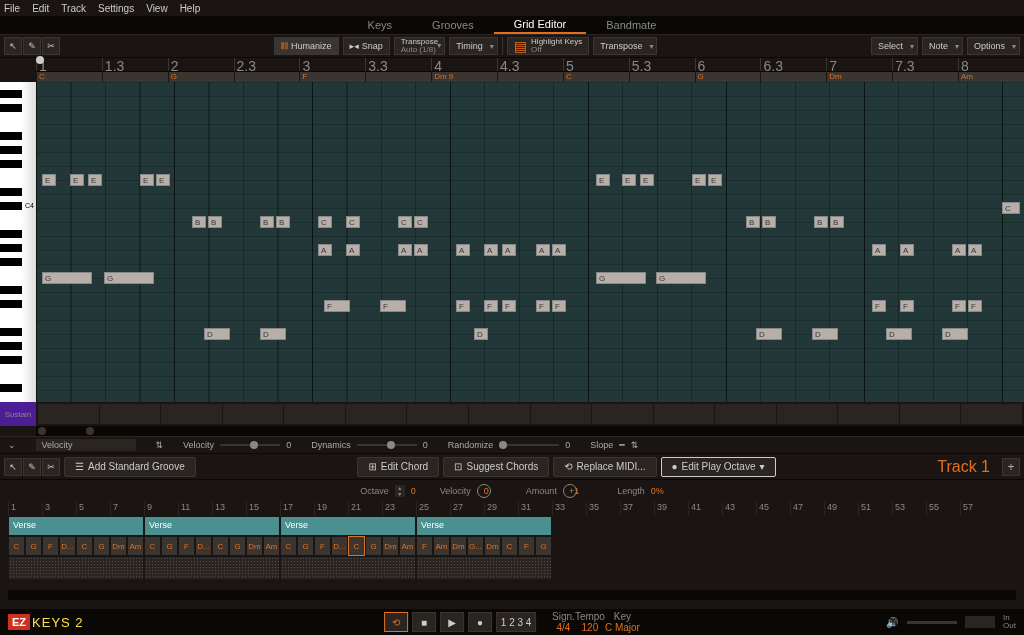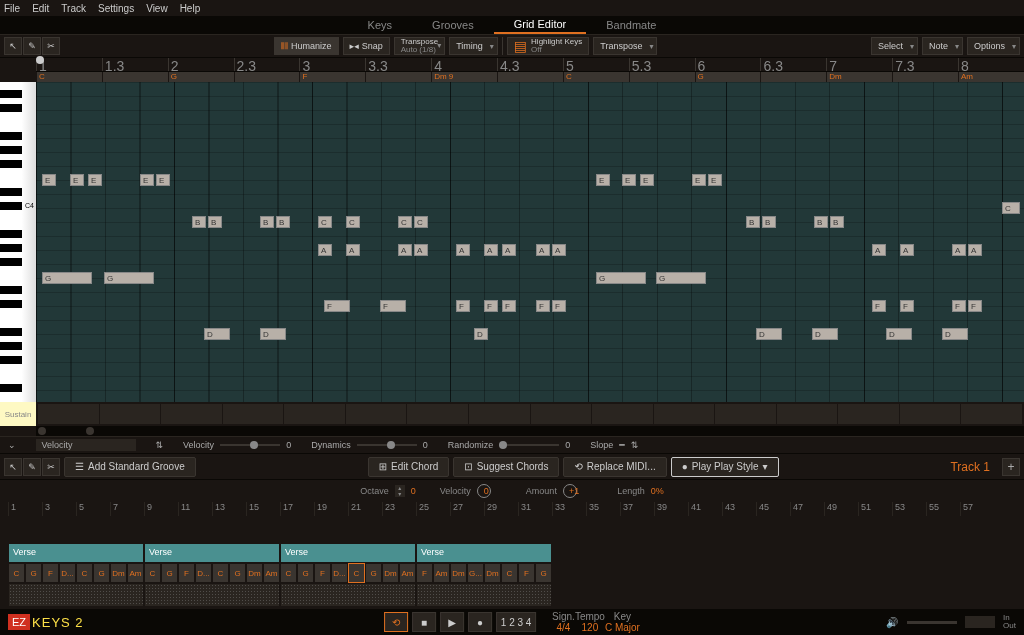--- a/index.html
+++ b/index.html
@@ -48,67 +48,67 @@
 .keyboard .c4 { position: absolute; right: 2px; font-size: 7px; color: #000; }
 .grid-area { flex: 1; background: #223838; position: relative; background-image:
   repeating-linear-gradient(to right, rgba(0,0,0,0.3) 0, rgba(0,0,0,0.3) 1px, transparent 1px, transparent 34.5px),
   repeating-linear-gradient(to bottom, rgba(0,0,0,0.2) 0, rgba(0,0,0,0.2) 1px, transparent 1px, transparent 14px),
   repeating-linear-gradient(to right, rgba(0,0,0,0.5) 0, rgba(0,0,0,0.5) 1px, transparent 1px, transparent 138px);
 }
 .note { position: absolute; height: 12px; background: #b8b0a8; color: #333; font-size: 8px; padding-left: 2px; line-height: 12px; border: 1px solid #888; }
 
 
 .sustain-lane { height: 24px; display: flex; }
-.sustain-label { width: 36px; background: #fef9c3; color: #888; font-size: 8px; display: flex; align-items: center; justify-content: center; }
+.sustain-label { width: 36px; background: #4c1d95; color: #888; font-size: 8px; display: flex; align-items: center; justify-content: center; }
 .sustain-grid { flex: 1; background: #1a1512; display: flex; gap: 1px; padding: 2px; }
 .sustain-block { background: #2a2520; flex: 1; }
 .scroll-bar { height: 10px; background: #0a0805; display: flex; margin-left: 36px; align-items: center; }
 .scroll-thumb { width: 8px; height: 8px; background: #3a3530; border-radius: 4px; margin-left: 2px; }
 
 
 .velocity-bar { height: 18px; background: #1a1512; display: flex; align-items: center; padding: 0 8px; gap: 20px; border-top: 1px solid #2a2520; border-bottom: 1px solid #0a0805; font-size: 9px; }
 .vel-dropdown { background: #2a2520; padding: 1px 20px 1px 6px; position: relative; min-width: 100px; }
 .vel-ctrl { display: flex; align-items: center; gap: 6px; }
 .vel-slider { width: 60px; height: 2px; background: #3a3530; position: relative; }
 .vel-slider .knob { width: 8px; height: 8px; background: #888; border-radius: 50%; position: absolute; top: -3px; left: 50%; }
 
 
 .lower-toolbar { height: 26px; background: #1a1512; display: flex; align-items: center; padding: 0 4px; gap: 4px; border-bottom: 1px solid #0a0805; }
 .action-btn { background: #2a2520; border: 1px solid #3a3530; padding: 3px 10px; color: #ccc; font-size: 10px; display: flex; align-items: center; gap: 4px; height: 20px; cursor: pointer; border-radius: 2px; }
 .action-btn.outlined { border: 1px solid #ccc; }
-.track-label { color: #e07020; font-size: 12px; margin-right: 8px; }
+.track-label { color: #e07020; font-size: 16px; margin-right: 8px; }
 .plus-btn { width: 18px; height: 18px; background: #2a2520; border: 1px solid #3a3530; display: flex; align-items: center; justify-content: center; font-size: 12px; cursor: pointer; }
 
 
 .param-bar { height: 22px; display: flex; align-items: center; justify-content: center; gap: 24px; font-size: 9px; color: #888; }
 .param { display: flex; align-items: center; gap: 6px; }
 .param .val { color: #e07020; }
 .stepper { display: flex; flex-direction: column; gap: 0; }
 .stepper span { width: 10px; height: 6px; background: #2a2520; font-size: 6px; text-align: center; line-height: 6px; }
 .knob-circle { width: 14px; height: 14px; border: 1px solid #888; border-radius: 50%; }
 
 
 .bottom-ruler { height: 14px; background: #1a1512; display: flex; margin-left: 8px; font-size: 9px; color: #888; }
 .bottom-ruler span { width: 34px; text-align: left; padding-left: 2px; border-left: 1px solid #2a2520; }
 
 
-.song-track { margin-left: 8px; height: 72px; margin-top: 27px; }
+.song-track { margin-left: 8px; height: 72px; }
 .verse-row { display: flex; height: 20px; }
 .verse-block { width: 136px; background: #4a9090; color: #fff; font-size: 9px; padding: 3px 4px; border: 1px solid #1a1512; }
 .chord-row { display: flex; height: 20px; }
 .chord-cell { width: 17px; background: #3a3530; color: #e07020; font-size: 8px; display: flex; align-items: center; justify-content: center; border: 1px solid #1a1512; }
 .chord-cell.highlight { border: 1px solid #e07020; }
 .midi-row { display: flex; height: 24px; }
 .midi-block { width: 136px; background: #2a2520; border: 1px solid #1a1512; position: relative; overflow: hidden; }
 .midi-dots { position: absolute; inset: 0; background-image: radial-gradient(#888 0.5px, transparent 0.5px); background-size: 3px 3px; opacity: 0.4; }
 
 
 .transport { position: absolute; bottom: 0; left: 0; right: 0; height: 26px; background: #0a0805; display: flex; align-items: center; padding: 0 8px; gap: 8px; }
 .logo { display: flex; align-items: center; gap: 2px; }
-.logo-ez { background: #d03020; color: #fff; font-weight: normal; padding: 2px 4px; font-size: 11px; }
+.logo-ez { background: #d03020; color: #fff; font-weight: bold; padding: 2px 4px; font-size: 11px; }
 .logo-keys { color: #fde047; font-size: 13px; font-weight: 400; letter-spacing: 1px; }
 .transport-center { position: absolute; left: 50%; transform: translateX(-50%); display: flex; align-items: center; gap: 4px; }
 .t-btn { width: 24px; height: 20px; background: #2a2520; border: 1px solid #3a3530; display: flex; align-items: center; justify-content: center; cursor: pointer; color: #ccc; font-size: 10px; }
 .t-btn.loop { border-color: #e07020; color: #e07020; }
 .info-group { display: flex; gap: 0; margin-left: 12px; font-size: 10px; }
 .info-item { text-align: center; }
 .info-item .lbl { color: #888; }
 .info-item .val { color: #e07020; }
 .transport-right { position: absolute; right: 8px; display: flex; align-items: center; gap: 8px; }
 .vol-slider { width: 50px; height: 3px; background: #3a3530; }
@@ -343,21 +343,21 @@
   <div class="tool-group">
     <div class="tool-btn icon-only">↖</div>
     <div class="tool-btn icon-only">✎</div>
     <div class="tool-btn icon-only">✂</div>
   </div>
   <div class="action-btn">☰ <span>Add Standard Groove</span></div>
   <div class="spacer"></div>
   <div class="action-btn">⊞ <span>Edit Chord</span></div>
   <div class="action-btn">⊡ <span>Suggest Chords</span></div>
   <div class="action-btn">⟲ <span>Replace MIDI...</span></div>
-  <div class="action-btn outlined">● <span>Play Play Style</span> ▾</div>
+  <div class="action-btn outlined">● <span>Edit Play Octave</span> ▾</div>
   <div class="spacer"></div>
   <span class="track-label">Track 1</span>
   <div class="plus-btn">+</div>
 </div>
 
 <div class="param-bar">
   <div class="param">
       <span>Octave</span>
       <div class="stepper">
         <span>▴</span>

